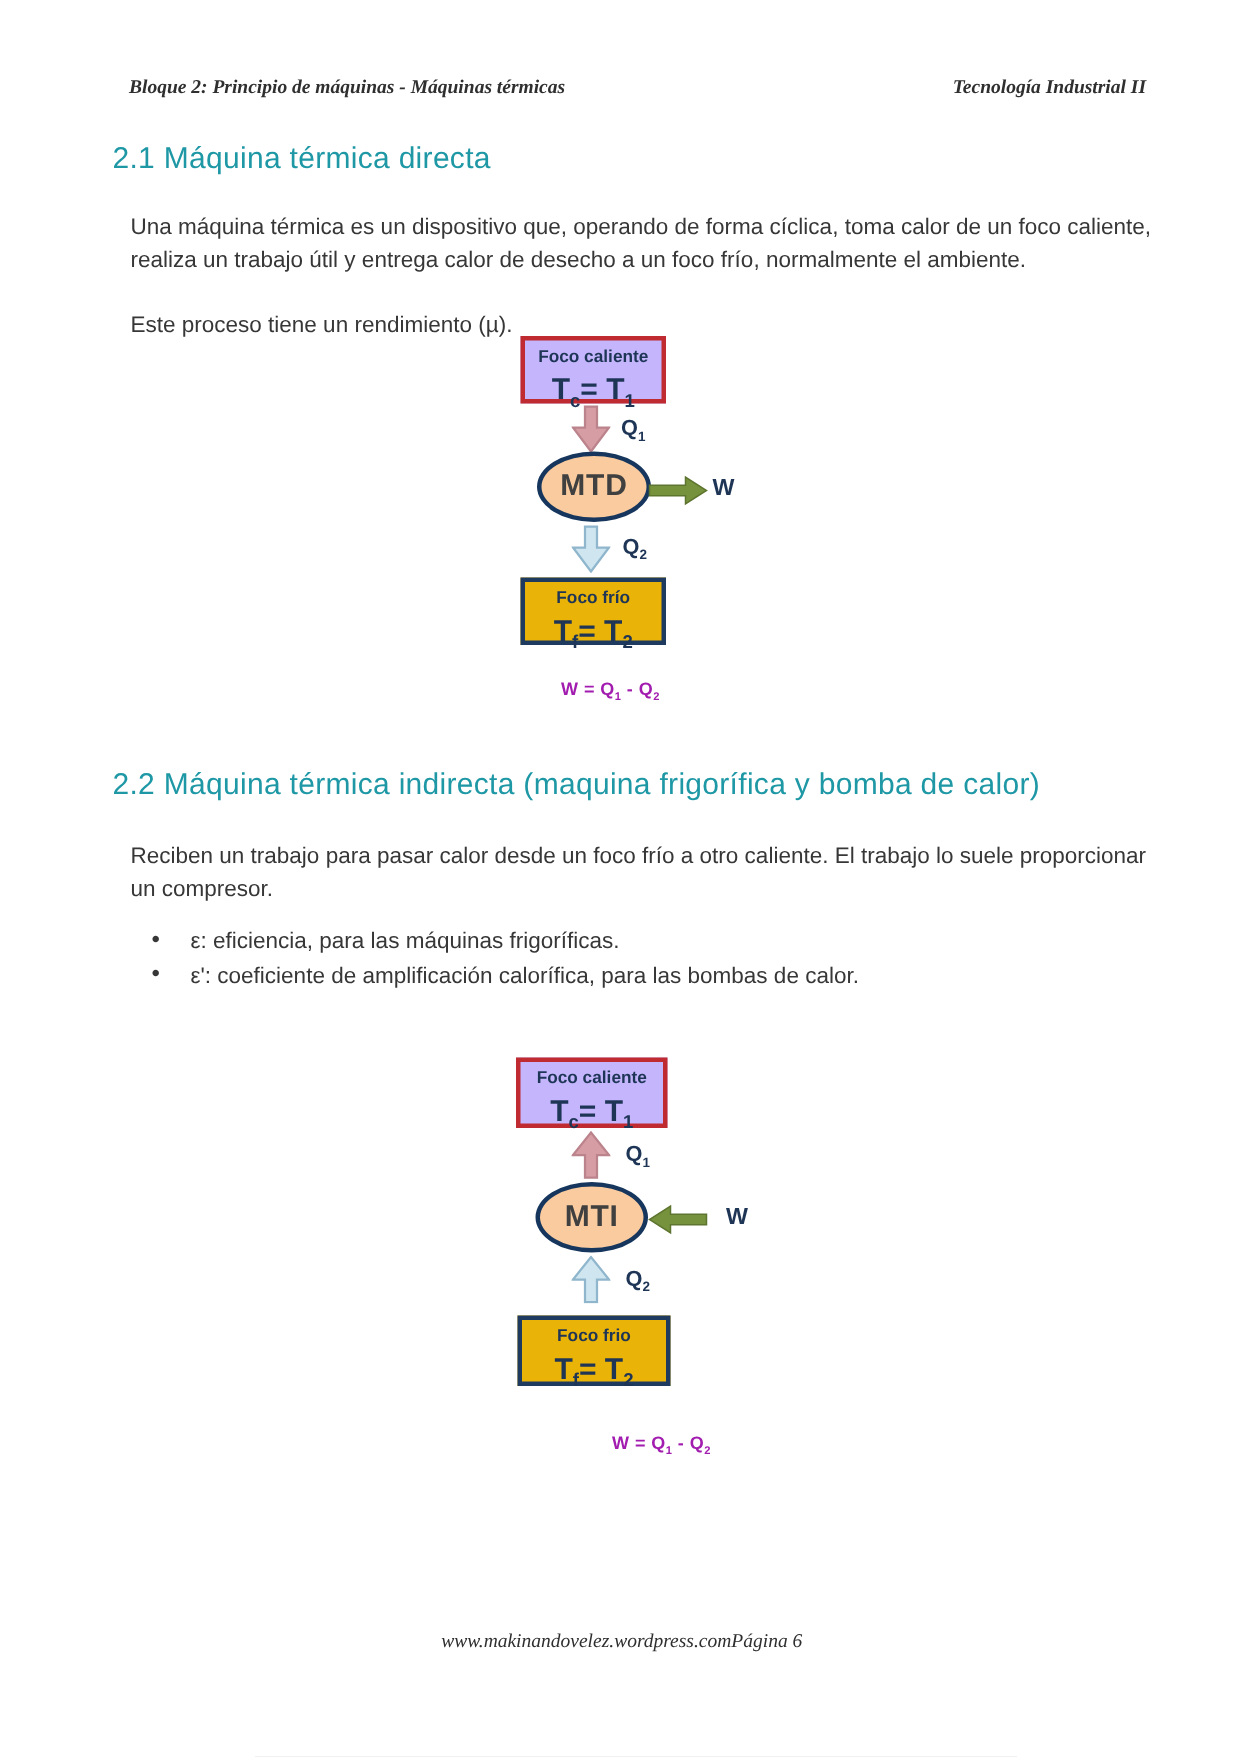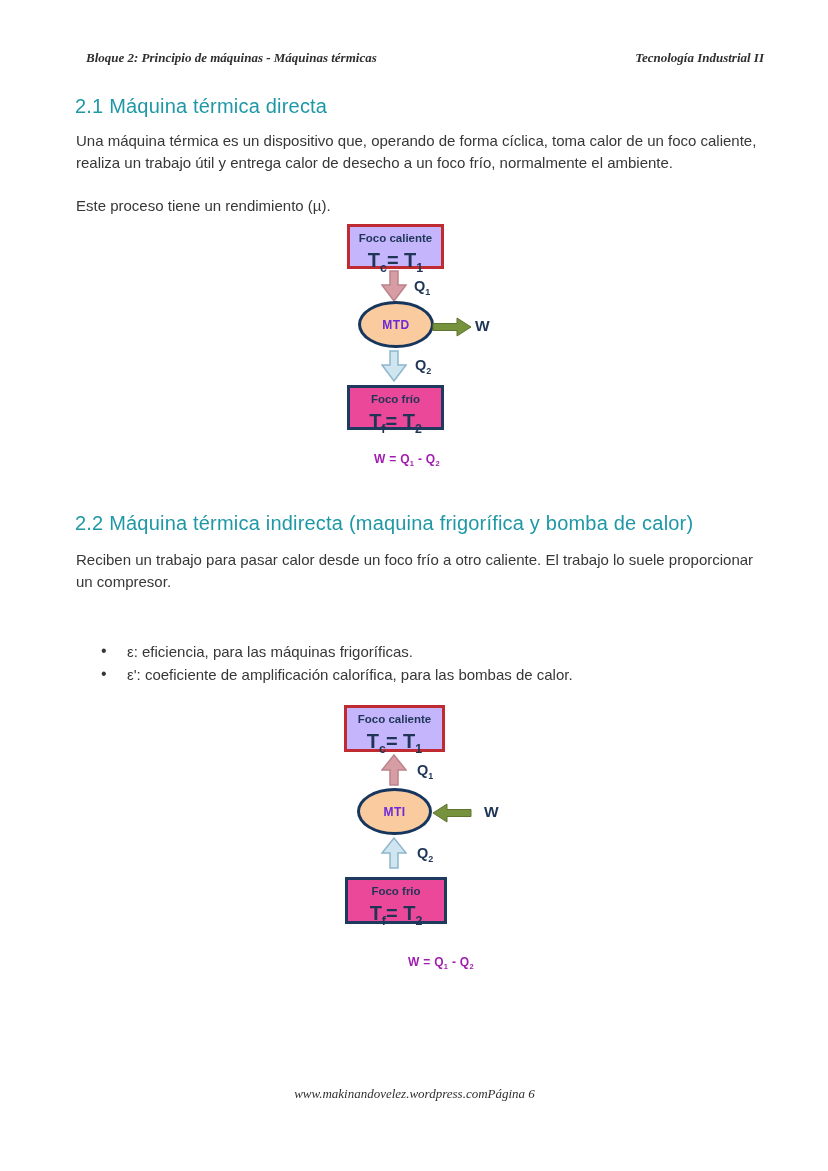--- a/index.html
+++ b/index.html
@@ -8,39 +8,39 @@
 
   .hdr{position:absolute;top:50px;left:86px;right:64px;display:flex;justify-content:space-between;
        font-family:"Liberation Serif",serif;font-style:italic;font-weight:bold;font-size:13px;color:#2f2f2f;}
   .ftr{position:absolute;top:1086px;left:65px;right:64px;display:flex;justify-content:center;
        font-family:"Liberation Serif",serif;font-style:italic;font-size:13px;color:#2f2f2f;}
 
   h1.sec{position:absolute;left:75px;margin:0;font-size:20px;font-weight:400;color:#1f98a6;letter-spacing:.2px;}
   #sec1-heading{top:95px;}
   #sec2-heading{top:512px;}
 
-  p.body{position:absolute;left:75px;width:696px;margin:1px;font-size:15px;line-height:22px;color:#373737;}
+  p.body{position:absolute;left:75px;width:696px;margin:12px;font-size:15px;line-height:22px;color:#373737;}
   #s1p1{top:129px;} #s1p2{top:194px;} #s2p1{top:548px;} #s2p2{top:610px;}
 
-  ul.bullets{position:absolute;left:99px;top:640px;margin:0;padding:0;list-style:none;
+  ul.bullets{position:absolute;left:99px;top:616px;margin:0;padding:0;list-style:none;
              font-size:15px;line-height:23px;color:#373737;width:640px;}
   ul.bullets li{position:relative;padding-left:28px;}
   ul.bullets li::before{content:"\2022";position:absolute;left:2px;top:-1px;font-size:16px;}
 
   .diagram{position:absolute;left:0;width:828px;}
   #d1{top:222px;height:212px;} #d2{top:703px;height:226px;}
 
   .fbox{position:absolute;box-sizing:border-box;text-align:center;font-weight:bold;color:#1e3556;padding-top:4px;}
   .hot{background:#c4b5fd;border:3px solid #c02b31;}
-  .cold{background:#ec4899;border:3px solid #1f3a5f;}
+  .cold{background:#eab308;border:3px solid #1f3a5f;}
   .fbox .lbl{display:block;font-size:11.5px;line-height:15px;}
   .fbox .tmp{display:block;font-size:20px;line-height:18px;margin-top:5px;}
 
   .mach{position:absolute;box-sizing:border-box;border:3px solid #17365d;border-radius:50%;
-        background:#f9cb9e;color:#6d28d9;font-weight:bold;font-size:12px;
+        background:#f9cb9e;color:#404040;font-weight:bold;font-size:20px;
         display:flex;align-items:center;justify-content:center;letter-spacing:.5px;}
 
   .arrow{position:absolute;}
   .qlbl{position:absolute;font-weight:bold;color:#1e3556;font-size:14.5px;}
   .wlbl{position:absolute;font-weight:bold;color:#1e3556;font-size:15.5px;}
 
   sub{font-size:.62em;}
 
   .formula{position:absolute;font-weight:bold;font-size:12px;color:#a21caf;letter-spacing:.3px;}
   #f1{top:452px;left:374px;} #f2{top:955px;left:408px;}

